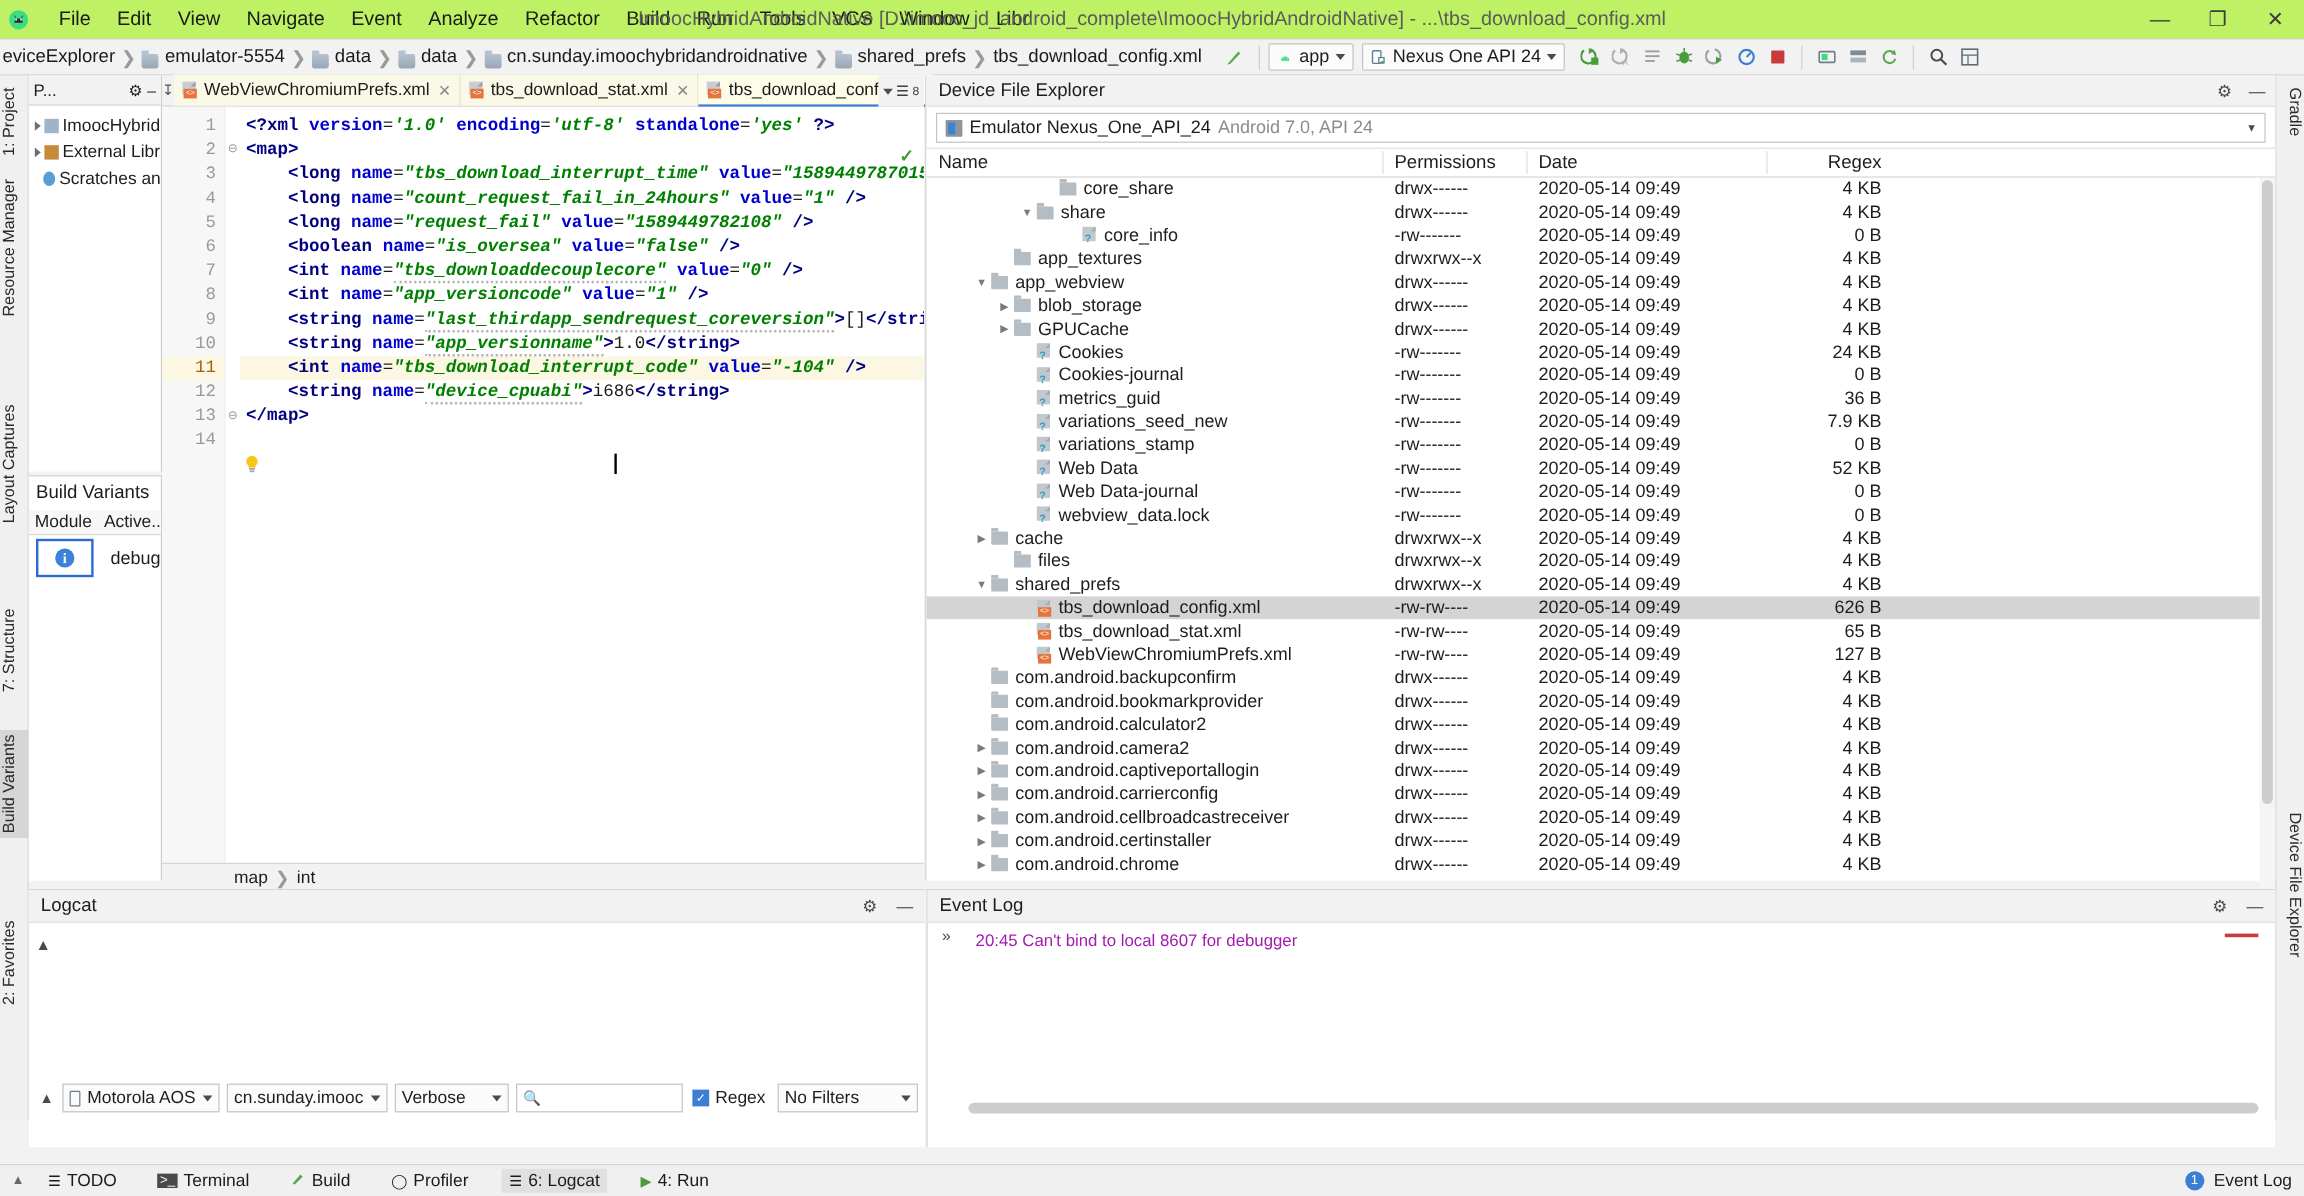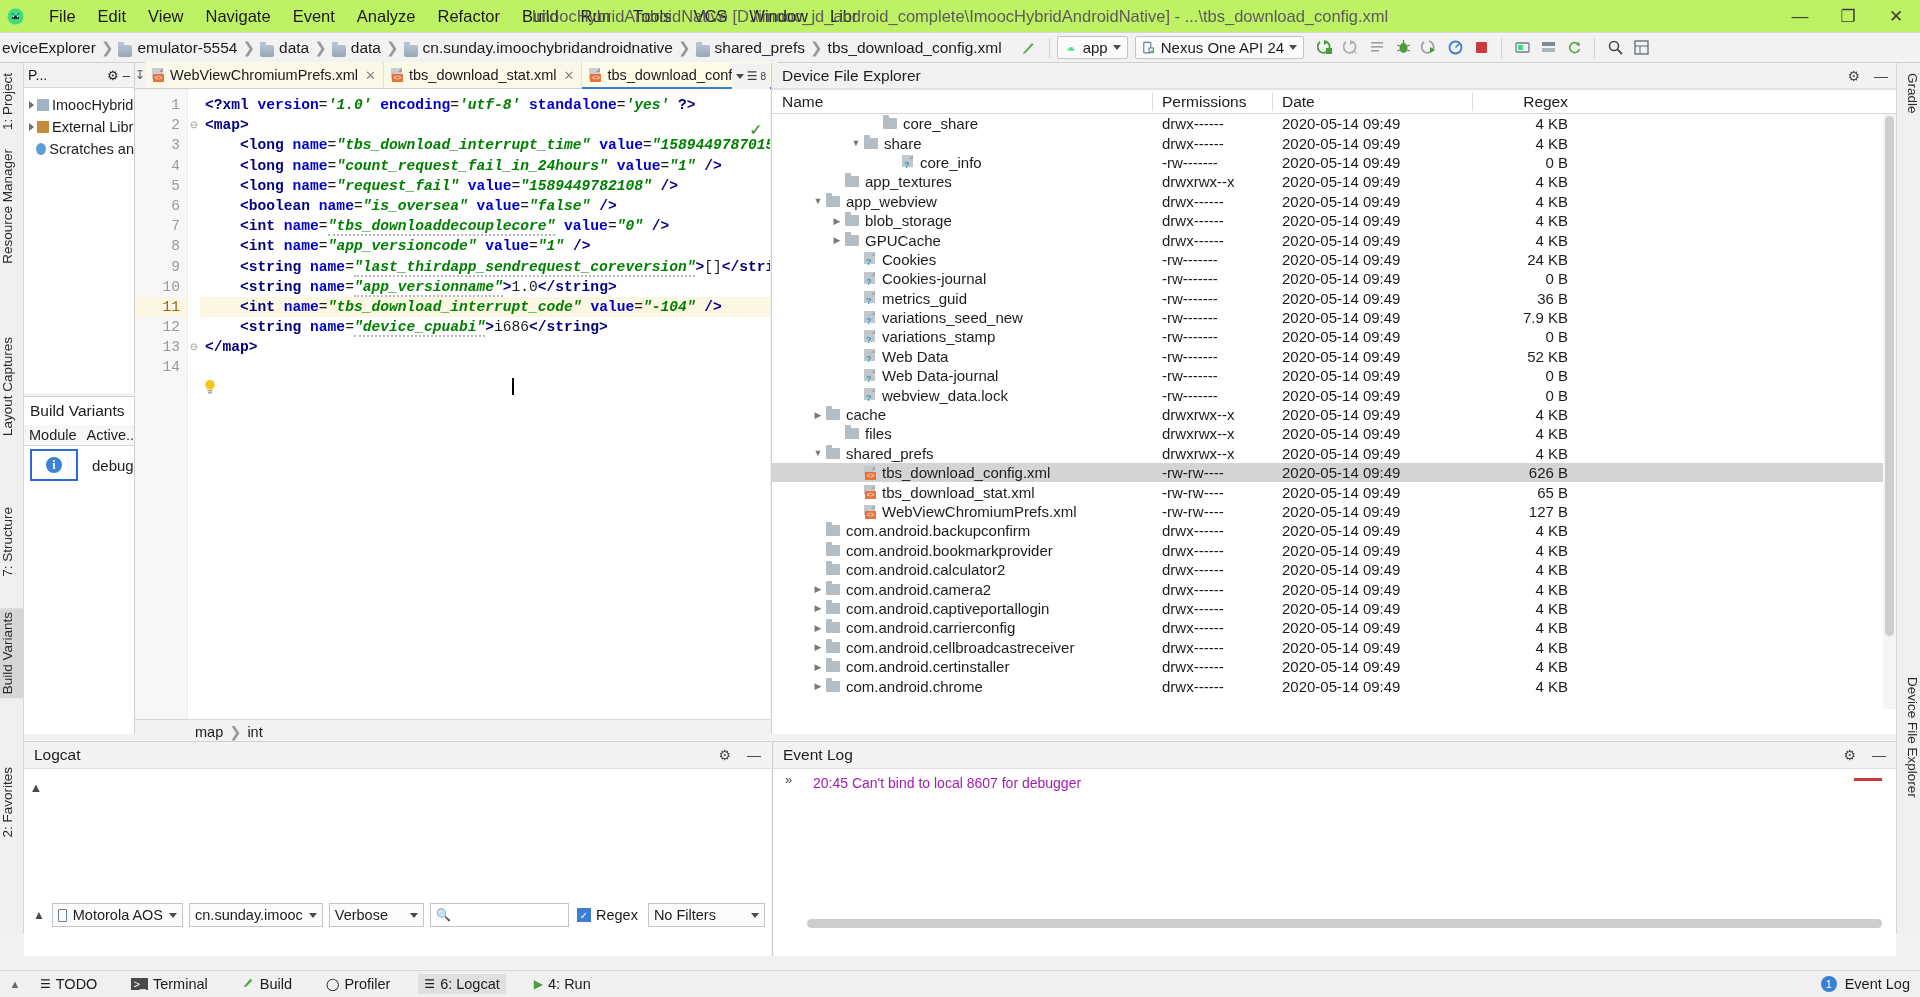--- a/index.html
+++ b/index.html
@@ -655,20 +655,26 @@
   </div>
 
   <div class="dfe">
     <div class="dfe-head">
       <span>Device File Explorer</span>
       <span class="tools">
         <span>⚙</span>
         <span>—</span>
       </span>
     </div>
+    <div class="dev-combo">
+      <span class="dev-ico"></span>
+      <span>Emulator Nexus_One_API_24</span>
+      <span class="dev-sub">Android 7.0, API 24</span>
+      <span class="dev-arrow">▾</span>
+    </div>
     <div class="tbl-head">
       <div class="col-name">Name</div>
       <div class="col-perm">Permissions</div>
       <div class="col-date">Date</div>
       <div class="col-size">Regex</div>
     </div>
     <div class="dfe-body">
       <div id="dfe-rows">
           <div class="frow">
             <div class="fname">

